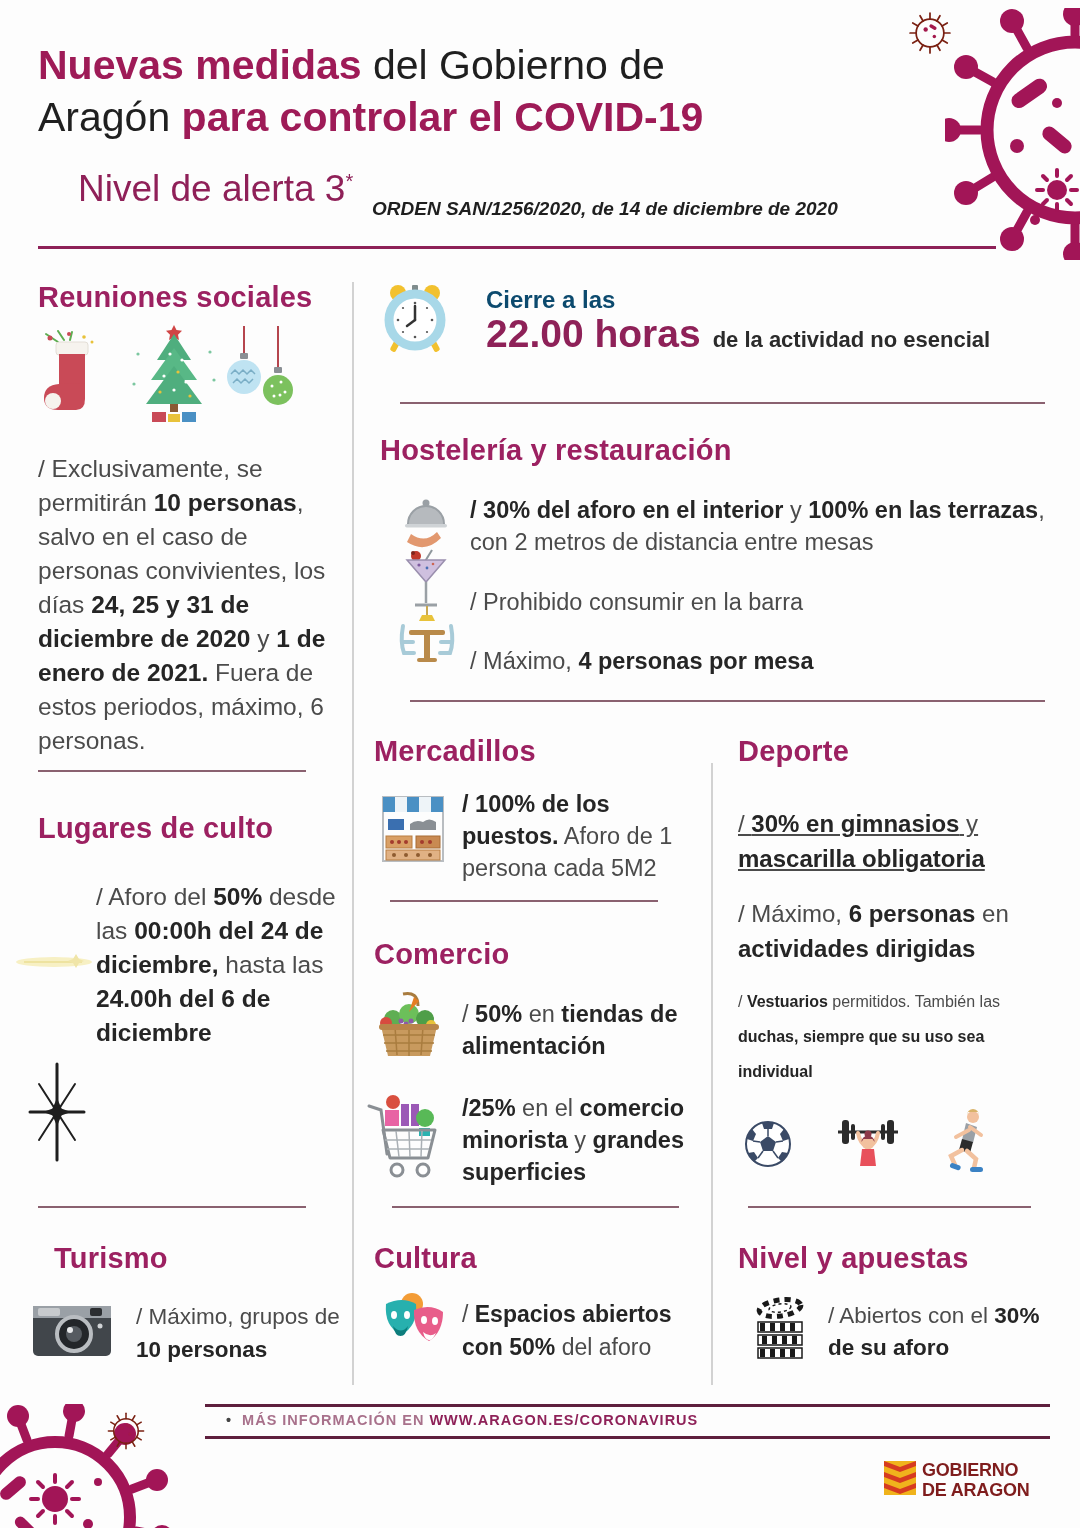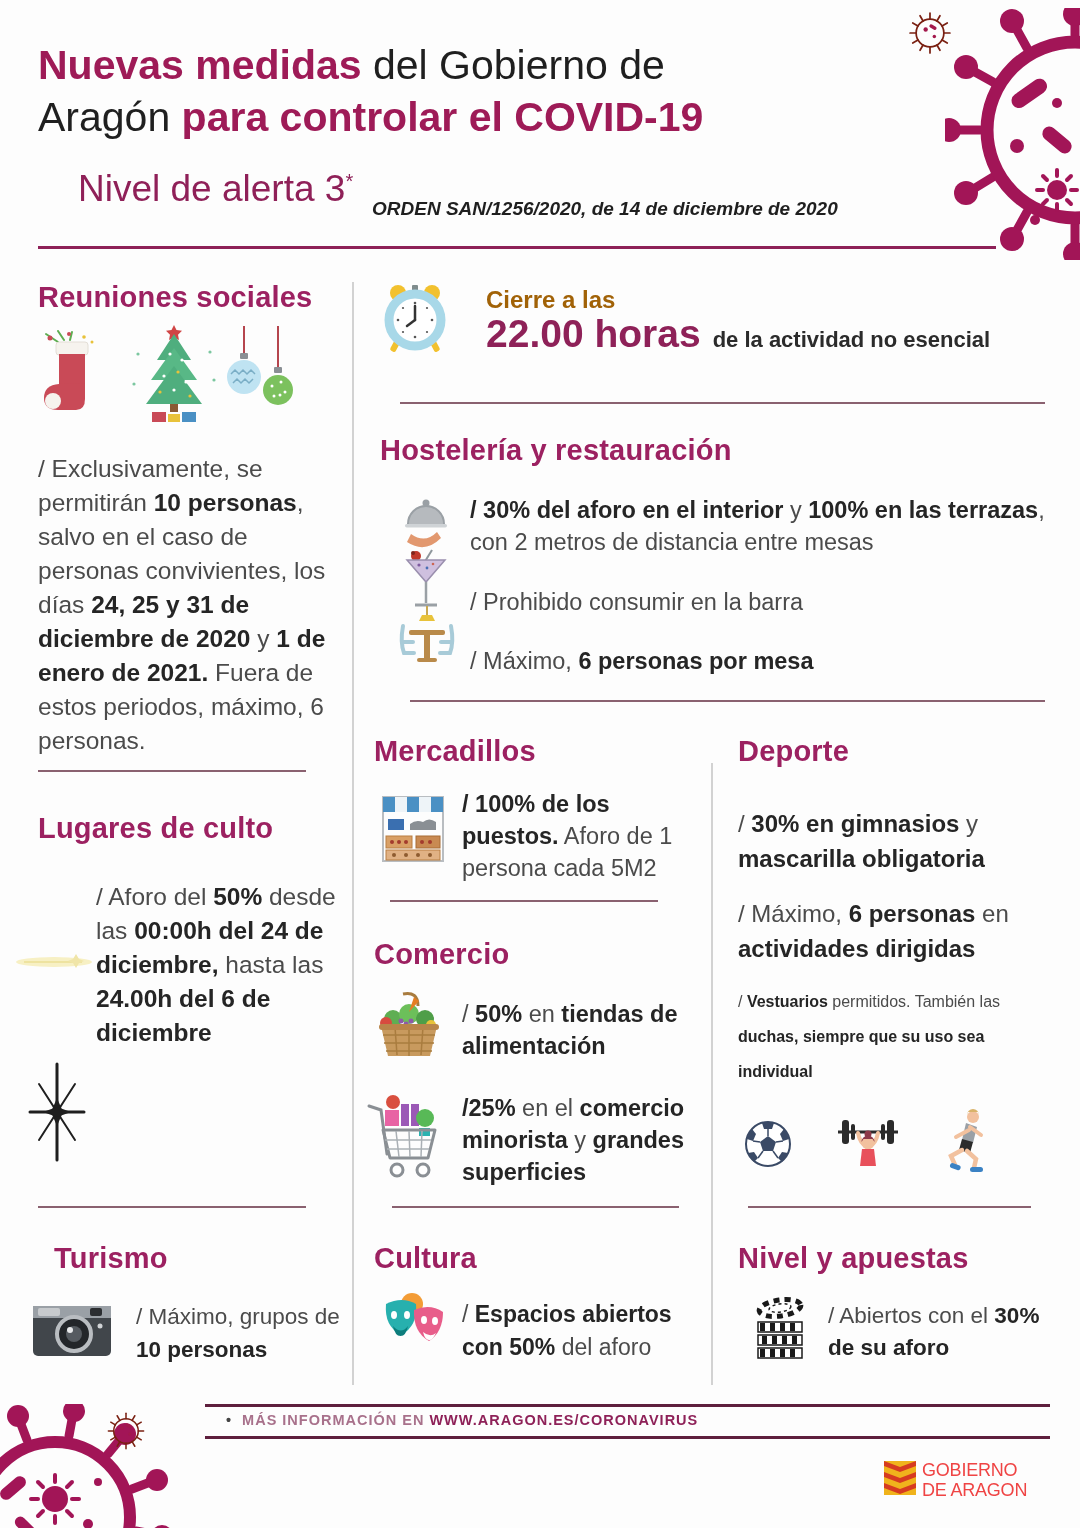--- a/index.html
+++ b/index.html
@@ -21,27 +21,27 @@
   .rich b{font-weight:700;color:var(--bold);}
   .sec-title{font-size:29px;font-weight:700;color:var(--accent);letter-spacing:.2px;}
   .hr{background:#8a6170;height:2px;}
   .hr-dark{background:#5e1f3d;height:2.5px;}
   .vdiv{width:2px;background:#d2d2d2;}
   .title-line{font-size:41px;line-height:50px;font-weight:500;color:#1f1f1f;white-space:nowrap;}
   .title-line b{color:var(--headline);font-weight:700;}
   .alert{font-size:37px;font-weight:300;color:#8f2058;margin-left:40px;}
   .alert sup{font-size:20px;vertical-align:super;}
   .orden{font-size:19px;font-style:italic;font-weight:700;color:#1f1f1f;}
-  .closure-intro{font-size:24px;font-weight:700;color:#a16207;}
+  .closure-intro{font-size:24px;font-weight:700;color:#0c4a6e;}
   .closure-time{font-size:39px;font-weight:700;color:#8e2158;}
   .closure-scope{font-size:22px;font-weight:700;color:#2b2b2b;margin-left:12px;}
   .footer-txt{font-size:14.5px;letter-spacing:1px;color:#a8718b;font-weight:600;text-align:center;}
   .footer-txt .lnk{color:#8e2158;font-weight:700;}
   .footer-txt .blt{color:#444;margin-right:10px;}
-  .logo-txt{font-size:18px;font-weight:400;line-height:19.5px;color:#ef4444;letter-spacing:-.2px;}
+  .logo-txt{font-size:18px;font-weight:700;line-height:19.5px;color:#7f1d1d;letter-spacing:-.2px;}
   svg{display:block;}
 </style>
 </head>
 <body>
 
 <div id="page">
 
   <div class="abs title-line rich" style="left:38px;top:40px;"><b>Nuevas medidas</b><span> del Gobierno de</span></div>
   <div class="abs title-line rich" style="left:38px;top:92px;"><span>Aragón </span><b>para controlar el COVID-19</b></div>
 
@@ -307,21 +307,21 @@
       <path d="M27 9 h10 l3 6 h-16 z" fill="#e8c23a"></path>
       <rect x="14" y="24" width="36" height="5" rx="2" fill="#b98a4a"></rect>
       <rect x="29" y="29" width="6" height="23" fill="#b98a4a"></rect>
       <rect x="22" y="52" width="20" height="4" rx="2" fill="#b98a4a"></rect>
       <path d="M8 20 q-3 16 1 27 h10" fill="none" stroke="#a8cbd8" stroke-width="4" stroke-linecap="round"></path>
       <line x1="7" y1="36" x2="18" y2="36" stroke="#a8cbd8" stroke-width="4" stroke-linecap="round"></line>
       <path d="M56 20 q3 16 -1 27 h-10" fill="none" stroke="#a8cbd8" stroke-width="4" stroke-linecap="round"></path>
       <line x1="57" y1="36" x2="46" y2="36" stroke="#a8cbd8" stroke-width="4" stroke-linecap="round"></line>
     </svg>
   </div>
-  <div class="abs rich" style="left:470px;top:645px;width:560px;font-size:23.5px;line-height:32px;"><span>/  Máximo, </span><b>6 personas por mesa</b></div>
+  <div class="abs rich" style="left:470px;top:645px;width:560px;font-size:23.5px;line-height:32px;"><span>/  Máximo, </span><b>4 personas por mesa</b></div>
 
   <div class="abs hr" style="left:410px;top:700px;width:635px;"></div>
 
   <div class="abs sec-title" style="left:374px;top:735px;">Mercadillos</div>
   <div class="abs" style="left:380px;top:794px;">
     <svg width="66" height="70" viewBox="0 0 66 70">
       <rect x="3" y="3" width="60" height="64" fill="none" stroke="#b9bdc1" stroke-width="2"></rect>
       <g>
         <rect x="3" y="3" width="12" height="15" fill="#4a90c4"></rect>
           <rect x="15" y="3" width="12" height="15" fill="#eef4f8"></rect>
@@ -417,21 +417,21 @@
       <path d="M17 38 q8 9 15 0 q-2 10 -7.5 10 q-5.5 0 -7.5 -10 z" fill="#0d7d7c"></path>
       <path d="M38 22 q16 -7 29 2 q0 20 -14 29 q-16 -9 -15 -31 z" fill="#e85d8a"></path>
       <ellipse cx="48" cy="32" rx="3" ry="4" fill="#ffffff"></ellipse>
         <ellipse cx="59" cy="33" rx="3" ry="4" fill="#ffffff"></ellipse>
       <path d="M47 44 q7 6 13 1 q-4 8 -7 7 q-4 0 -6 -8 z" fill="#ffffff"></path>
     </svg>
   </div>
   <div class="abs rich" style="left:462px;top:1298px;width:228px;font-size:23px;line-height:33px;"><span>/ </span><b>Espacios abiertos con 50%</b><span> del aforo</span></div>
 
   <div class="abs sec-title" style="left:738px;top:735px;">Deporte</div>
-  <div class="abs rich" style="left:738px;top:806px;width:305px;font-size:24px;line-height:35px;"><span>/ </span><b>30% en gimnasios</b><span> y </span><b>mascarilla obligatoria</b></div>
+  <div class="abs rich" style="left:738px;top:806px;width:305px;font-size:24px;line-height:35px;text-decoration:underline;"><span>/ </span><b>30% en gimnasios</b><span> y </span><b>mascarilla obligatoria</b></div>
   <div class="abs rich" style="left:738px;top:896px;width:305px;font-size:24px;line-height:35px;"><span>/ Máximo, </span><b>6 personas</b><span> en </span><b>actividades dirigidas</b></div>
   <div class="abs rich" style="left:738px;top:984px;width:305px;font-size:16px;line-height:35px;"><span>/ </span><b>Vestuarios</b><span> permitidos. También las </span><b>duchas, siempre que su uso sea individual</b></div>
 
   <div class="abs" style="left:744px;top:1120px;">
     <svg width="48" height="48" viewBox="0 0 48 48">
       <circle cx="24" cy="24" r="22" fill="#ffffff" stroke="#3a4a66" stroke-width="2"></circle>
       <path d="M24 16 l8 6 -3 9 h-10 l-3 -9 z" fill="#3a4a66"></path>
       <path d="M18 3 a22 22 0 0 1 12 0 l-2 6 h-8 z" fill="#3a4a66"></path>
       <path d="M3 19 a22 22 0 0 1 5 -10 l4 5 -3 7 z" fill="#3a4a66"></path>
       <path d="M45 19 a22 22 0 0 0 -5 -10 l-4 5 3 7 z" fill="#3a4a66"></path>

